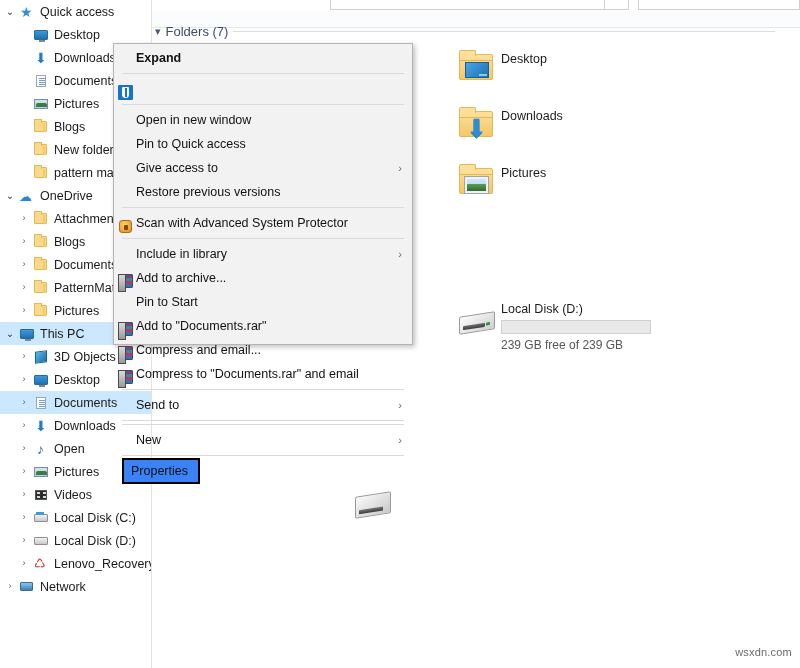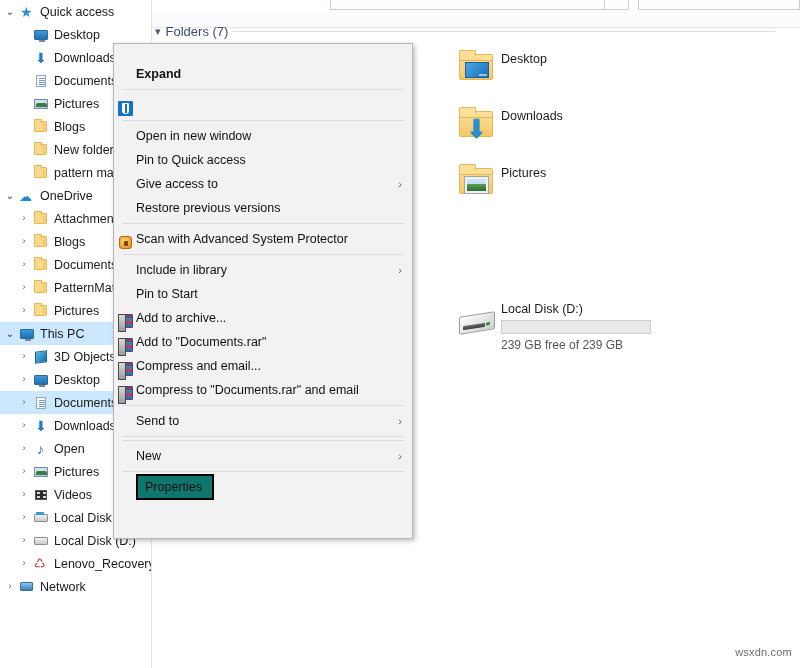--- a/index.html
+++ b/index.html
@@ -155,38 +155,38 @@
 
   .peek-drive {
     position: absolute; left: 202px; top: 466px; width: 36px; height: 22px;
     background: linear-gradient(150deg,#fafafa,#c9c9c9);
     border:1px solid #9a9a9a; transform: skewY(-9deg); border-radius:2px;
   }
   .peek-drive:after{content:"";position:absolute;left:3px;bottom:3px;width:24px;height:4px;background:linear-gradient(#777,#3c3c3c);}
 
   
   .ctxmenu {
-    position: absolute; left: 113px; top: 43px; width: 300px; height: 496px;
+    position: absolute; left: 113px; top: 43px; width: 300px; height: 302px;
     background: #f2f2f2; border: 1px solid #b5b5b5;
     box-shadow: 2px 2px 5px rgba(0,0,0,0.25);
-    padding: 18px 0;
+    padding: 2px 0;
   }
   .ctx-item {
     position: relative; height: 24px; display: flex; align-items: center;
     padding-left: 22px; font-size: 12.5px; color: #111111; white-space: nowrap;
   }
   .ctx-item.bold { font-weight: bold; }
   .ctx-item .cico { position: absolute; left: 2px; top: 4px; width: 16px; height: 16px; }
   .ctx-item .arrow {
     position: absolute; right: 10px; top: 0; line-height: 24px; font-size: 11px; color: #6a6a6a;
   }
   .ctx-sep { height: 1px; background: #dadada; margin: 3px 8px 3px 8px; }
   .ctx-item.boxed {
-    outline: 2px solid #000000; outline-offset: -1px; width: 76px; margin-left: 23px;
-    padding-left: 8px; background: #0f766e;
+    outline: 2px solid #000000; outline-offset: -1px; width: 76px; margin-left: 9px;
+    padding-left: 8px; background: #3b82f6;
   }
   .ico-defender {
     position:absolute; left:2px; top:4px; width:15px; height:15px;
     background:#1673c8; border-radius:1px;
   }
   .ico-defender:after{
     content:""; position:absolute; left:4px; top:2px; width:7px; height:11px;
     background:#ffffff; border-radius:1px 1px 4px 4px;
   }
   .ico-defender:before{
@@ -520,29 +520,29 @@
             <span class="ico-asp"></span>
           </span>
           <span>Scan with Advanced System Protector</span>
         </div>
         <div class="ctx-sep"></div>
         <div class="ctx-item">
           <span>Include in library</span>
           <span class="arrow">›</span>
         </div>
         <div class="ctx-item">
-          <span>Pin to Start</span>
-        </div>
-        <div class="ctx-item">
           <span class="cico">
             <span class="ico-rar"></span>
           </span>
           <span>Add to archive...</span>
         </div>
         <div class="ctx-item">
+          <span>Pin to Start</span>
+        </div>
+        <div class="ctx-item">
           <span class="cico">
             <span class="ico-rar"></span>
           </span>
           <span>Add to "Documents.rar"</span>
         </div>
         <div class="ctx-item">
           <span class="cico">
             <span class="ico-rar"></span>
           </span>
           <span>Compress and email...</span>

